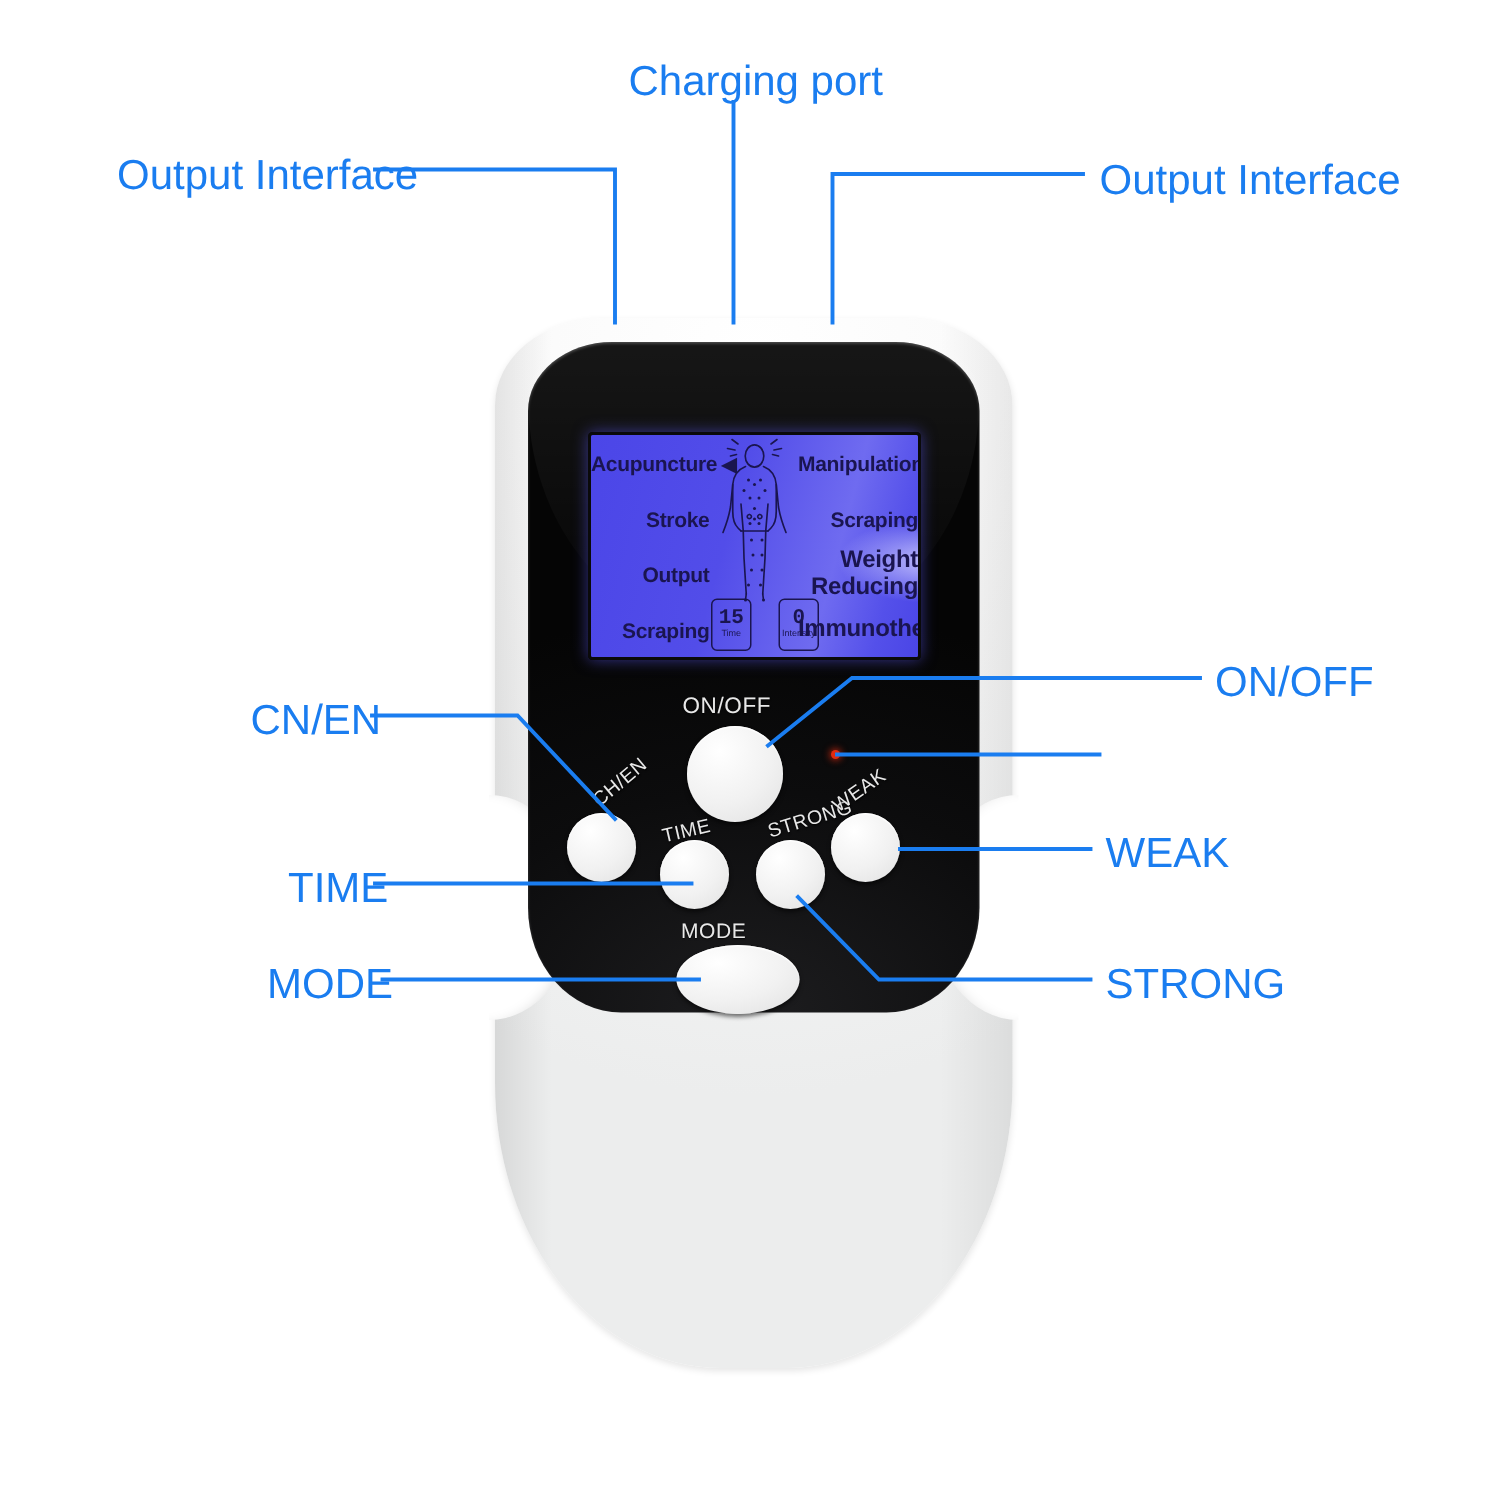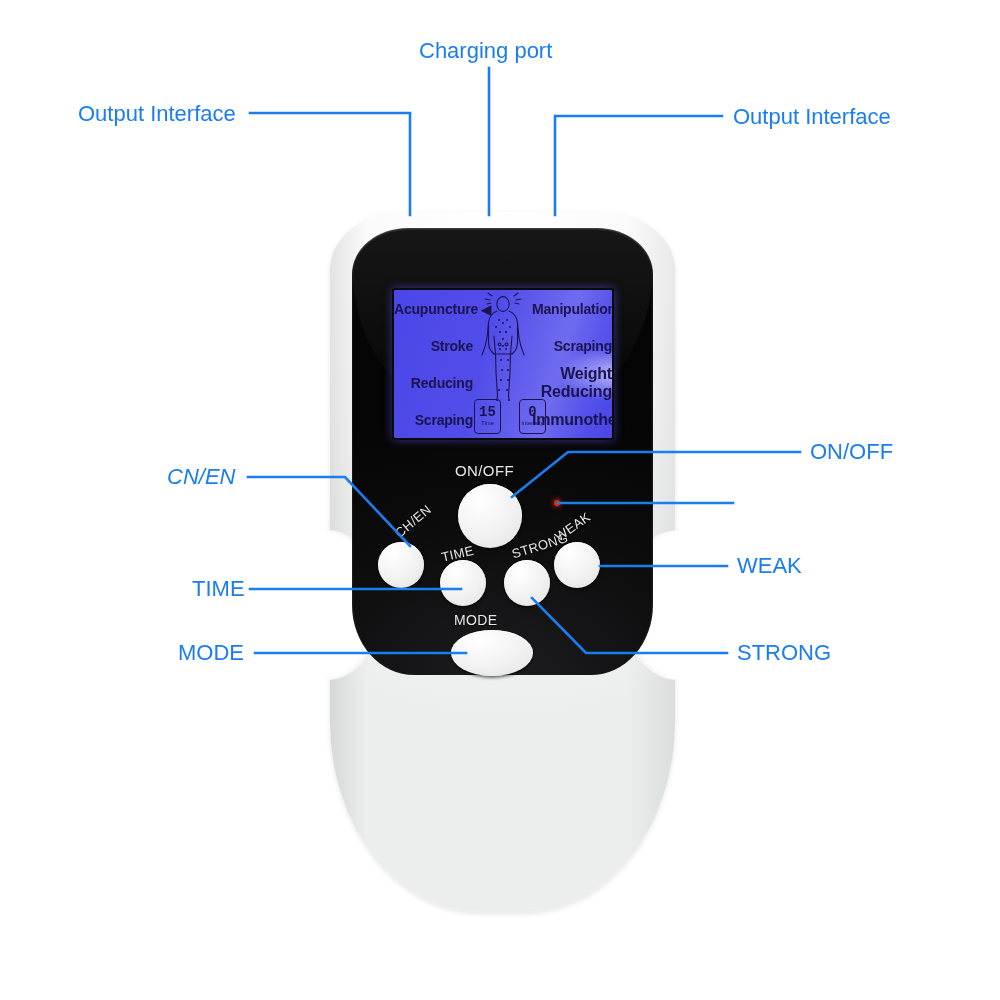--- a/index.html
+++ b/index.html
@@ -9,21 +9,21 @@
     overflow:hidden;position:relative;
   }
   #stage{position:absolute;inset:0;width:1000px;height:1000px;}
 
   
   #callouts{position:absolute;left:0;top:0;width:1000px;height:1000px;z-index:40;}
 
   
   .anno{
     position:absolute;z-index:50;
-    color:#1a7df0;font-size:22px;line-height:1;
+    color:#1a7df0;font-size:28px;line-height:1;
     white-space:nowrap;font-family:"Liberation Sans",sans-serif;
   }
 
   
   #device{
     position:absolute;left:330px;top:212px;width:345px;height:700px;z-index:10;
   }
   
   .shell{
     position:absolute;left:0;top:0;width:345px;height:700px;
@@ -172,21 +172,21 @@
               <path d="M21.5 51 a1.4 1.4 0 1 0 .1 0"></path>
               <path d="M28.5 51 a1.4 1.4 0 1 0 .1 0"></path>
             </g>
           </svg>
         </div>
         <div class="lcdR">Manipulation</div>
 
         <div class="lcdL">Stroke</div>
         <div class="lcdR">Scraping</div>
 
-        <div class="lcdL">Reducing</div>
+        <div class="lcdL">Output</div>
         <div class="lcdR sm">Weight Reducing</div>
 
         <div class="lcdL">Scraping</div>
         <div class="lcdR sm">Immunotherapy</div>
       </div>
 
       <div style="position:absolute;left:80px;bottom:4px;display:flex;gap:18px;z-index:4;">
         <div style="width:25px;height:33px;border:1px solid #1a1550;border-radius:4px;
                     display:flex;flex-direction:column;align-items:center;justify-content:center;">
           <span style="font-size:14px;font-weight:bold;color:#1a1550;line-height:1;font-family:'Liberation Mono',monospace;">15</span>
@@ -240,18 +240,18 @@
 
       <path d="M727 653 H586 L532 598"></path>
     </g>
   </svg>
 
   <div class="anno" style="left:78px;top:103px;">Output Interface</div>
   <div class="anno" style="left:419px;top:40px;">Charging port</div>
   <div class="anno" style="left:733px;top:106px;">Output Interface</div>
   <div class="anno" style="left:810px;top:441px;">ON/OFF</div>
   <div class="anno" style="left:737px;top:555px;">WEAK</div>
-  <div class="anno" style="left:167px;top:466px;font-style:italic;">CN/EN</div>
+  <div class="anno" style="left:167px;top:466px;">CN/EN</div>
   <div class="anno" style="left:192px;top:578px;">TIME</div>
   <div class="anno" style="left:178px;top:642px;">MODE</div>
   <div class="anno" style="left:737px;top:642px;">STRONG</div>
 
 </div>
 
 </body></html>

